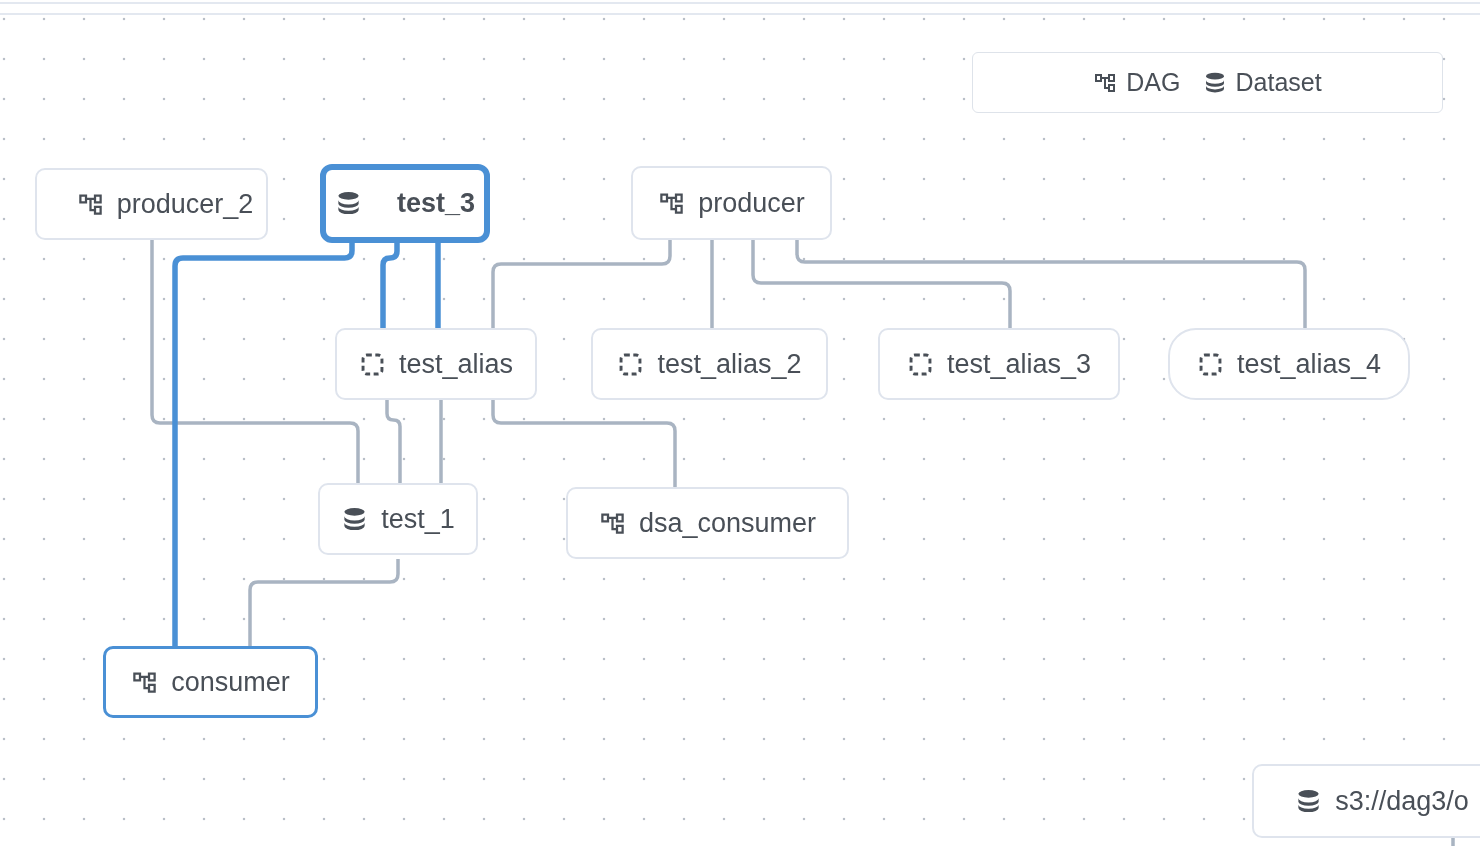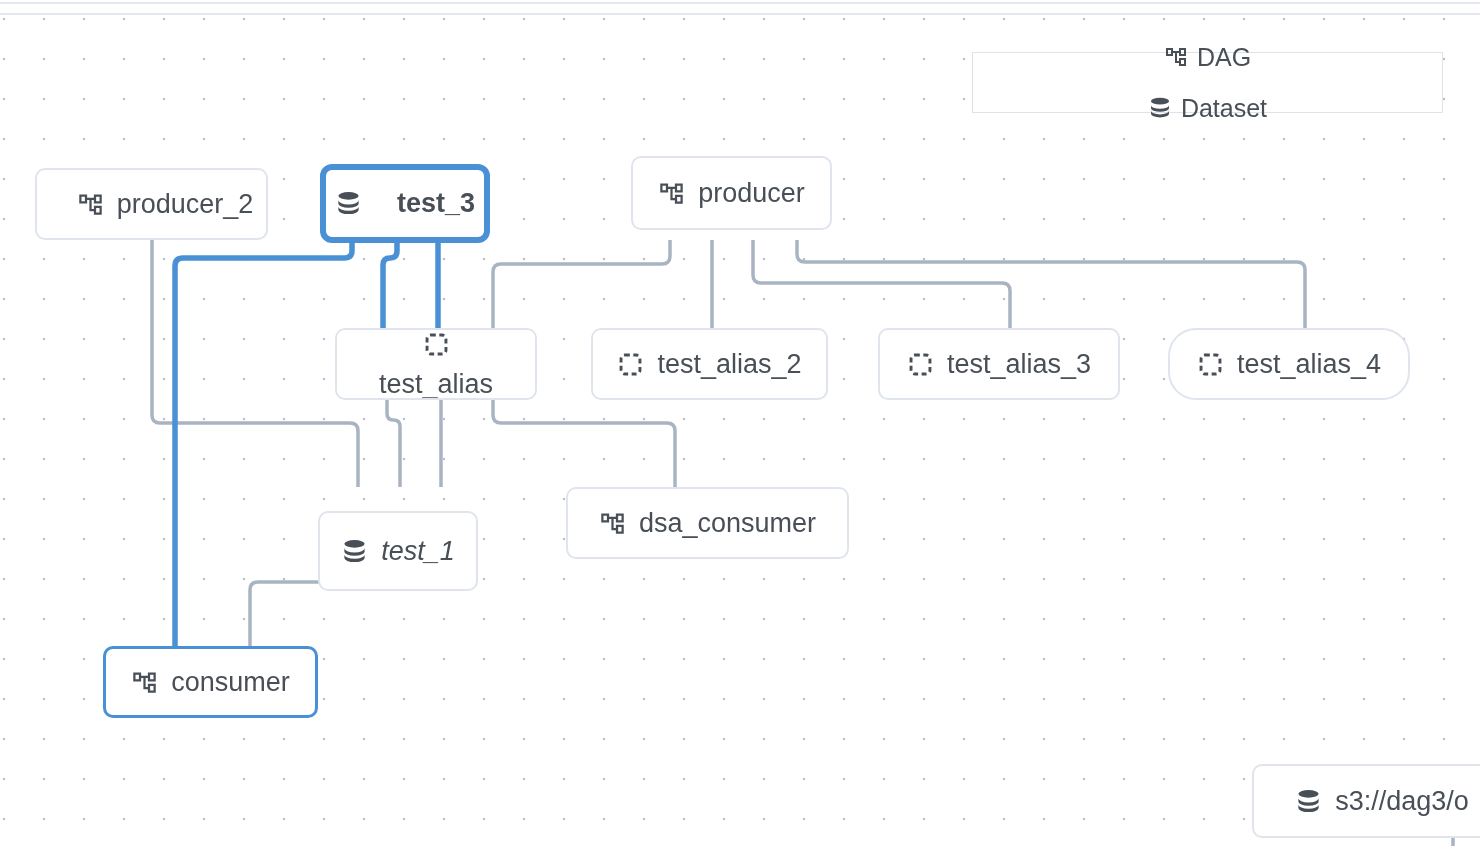--- a/index.html
+++ b/index.html
@@ -12,23 +12,23 @@
   #edge-layer{position:absolute;left:0;top:0;width:1480px;height:846px;}
   .node{position:absolute;display:flex;align-items:center;justify-content:center;
     gap:13px;background:#fff;border:2px solid var(--node-border);border-radius:10px;
     box-sizing:border-box;color:var(--text);font-size:27px;white-space:nowrap;
     overflow:hidden;cursor:pointer;}
   .node.selected{border:6px solid var(--accent);font-weight:bold;border-radius:12px;gap:35px;}
   .node.highlighted{border:3px solid var(--accent);}
   .nicon{display:flex;align-items:center;flex:0 0 auto;}
   .nlabel{line-height:1;}
   #legend{position:absolute;left:972px;top:52px;width:471px;height:61px;
-    background:#fff;border:1px solid #dee3ea;border-radius:0;box-sizing:border-box;
+    background:#fff;border:1px solid #dee3ea;border-radius:6px;box-sizing:border-box;
     display:flex;align-items:center;justify-content:center;gap:22px;
-    color:var(--text);font-size:25px;white-space:nowrap;flex-direction:column;}
+    color:var(--text);font-size:25px;white-space:nowrap;}
   .legend-item{display:flex;align-items:center;gap:9px;}
 </style>
 </head>
 <body>
 
 <div id="stage">
   <div class="hline" style="top:2px"></div>
   <div class="hline" style="top:13px"></div>
 
   <div id="canvas">
@@ -59,29 +59,29 @@
         <div class="node selected" style="left: 320px; top: 149px; width: 170px; height: 79px;">
           <span class="nicon">
             <svg width="27" height="27" viewBox="0 0 24 24" xmlns="http://www.w3.org/2000/svg">
               <ellipse cx="12" cy="5.2" rx="9" ry="3.4" fill="#494f57"></ellipse>
               <path fill="#494f57" d="M3 9.2 a9 3.6 0 0 0 18 0 l0 3 a9 3.6 0 0 1 -18 0 z"></path>
               <path fill="#494f57" d="M3 14.8 a9 3.6 0 0 0 18 0 l0 3 a9 3.6 0 0 1 -18 0 z"></path>
             </svg>
           </span>
           <span class="nlabel">test_3</span>
         </div>
-        <div class="node" style="left: 631px; top: 141px; width: 201px; height: 74px;">
+        <div class="node" style="left: 631px; top: 151px; width: 201px; height: 74px;">
           <span class="nicon">
             <svg width="27" height="27" viewBox="0 0 24 24" xmlns="http://www.w3.org/2000/svg">
               <path fill="#494f57" fill-rule="evenodd" d="M22 11V3h-7v3H9V3H2v8h7V8h2v10h4v3h7v-8h-7v3h-2V8h2v3h7zM7 9H4V5h3v4zm10 6h3v4h-3v-4zm0-10h3v4h-3V5z"></path>
             </svg>
           </span>
           <span class="nlabel">producer</span>
         </div>
-        <div class="node" style="left: 335px; top: 313px; width: 202px; height: 72px; flex-direction: column;">
+        <div class="node" style="left: 335px; top: 313px; width: 202px; height: 72px;">
           <span class="nicon">
             <svg width="27" height="27" viewBox="0 0 24 24" xmlns="http://www.w3.org/2000/svg">
               <rect x="3.6" y="3.6" width="16.8" height="16.8" rx="3.4" fill="none" stroke="#494f57" stroke-width="2.6" stroke-dasharray="4.4 3.1"></rect>
             </svg>
           </span>
           <span class="nlabel">test_alias</span>
         </div>
         <div class="node" style="left: 591px; top: 313px; width: 237px; height: 72px;">
           <span class="nicon">
             <svg width="27" height="27" viewBox="0 0 24 24" xmlns="http://www.w3.org/2000/svg">
@@ -99,21 +99,21 @@
           <span class="nlabel">test_alias_3</span>
         </div>
         <div class="node" style="left: 1168px; top: 313px; width: 242px; height: 72px; border-radius: 28px;">
           <span class="nicon">
             <svg width="27" height="27" viewBox="0 0 24 24" xmlns="http://www.w3.org/2000/svg">
               <rect x="3.6" y="3.6" width="16.8" height="16.8" rx="3.4" fill="none" stroke="#494f57" stroke-width="2.6" stroke-dasharray="4.4 3.1"></rect>
             </svg>
           </span>
           <span class="nlabel">test_alias_4</span>
         </div>
-        <div class="node" style="left: 318px; top: 496px; width: 160px; height: 80px; font-style: italic;">
+        <div class="node" style="left: 318px; top: 468px; width: 160px; height: 72px;">
           <span class="nicon">
             <svg width="27" height="27" viewBox="0 0 24 24" xmlns="http://www.w3.org/2000/svg">
               <ellipse cx="12" cy="5.2" rx="9" ry="3.4" fill="#494f57"></ellipse>
               <path fill="#494f57" d="M3 9.2 a9 3.6 0 0 0 18 0 l0 3 a9 3.6 0 0 1 -18 0 z"></path>
               <path fill="#494f57" d="M3 14.8 a9 3.6 0 0 0 18 0 l0 3 a9 3.6 0 0 1 -18 0 z"></path>
             </svg>
           </span>
           <span class="nlabel">test_1</span>
         </div>
         <div class="node" style="left: 522px; top: 472px; width: 283px; height: 72px; margin-left: 44px;">

